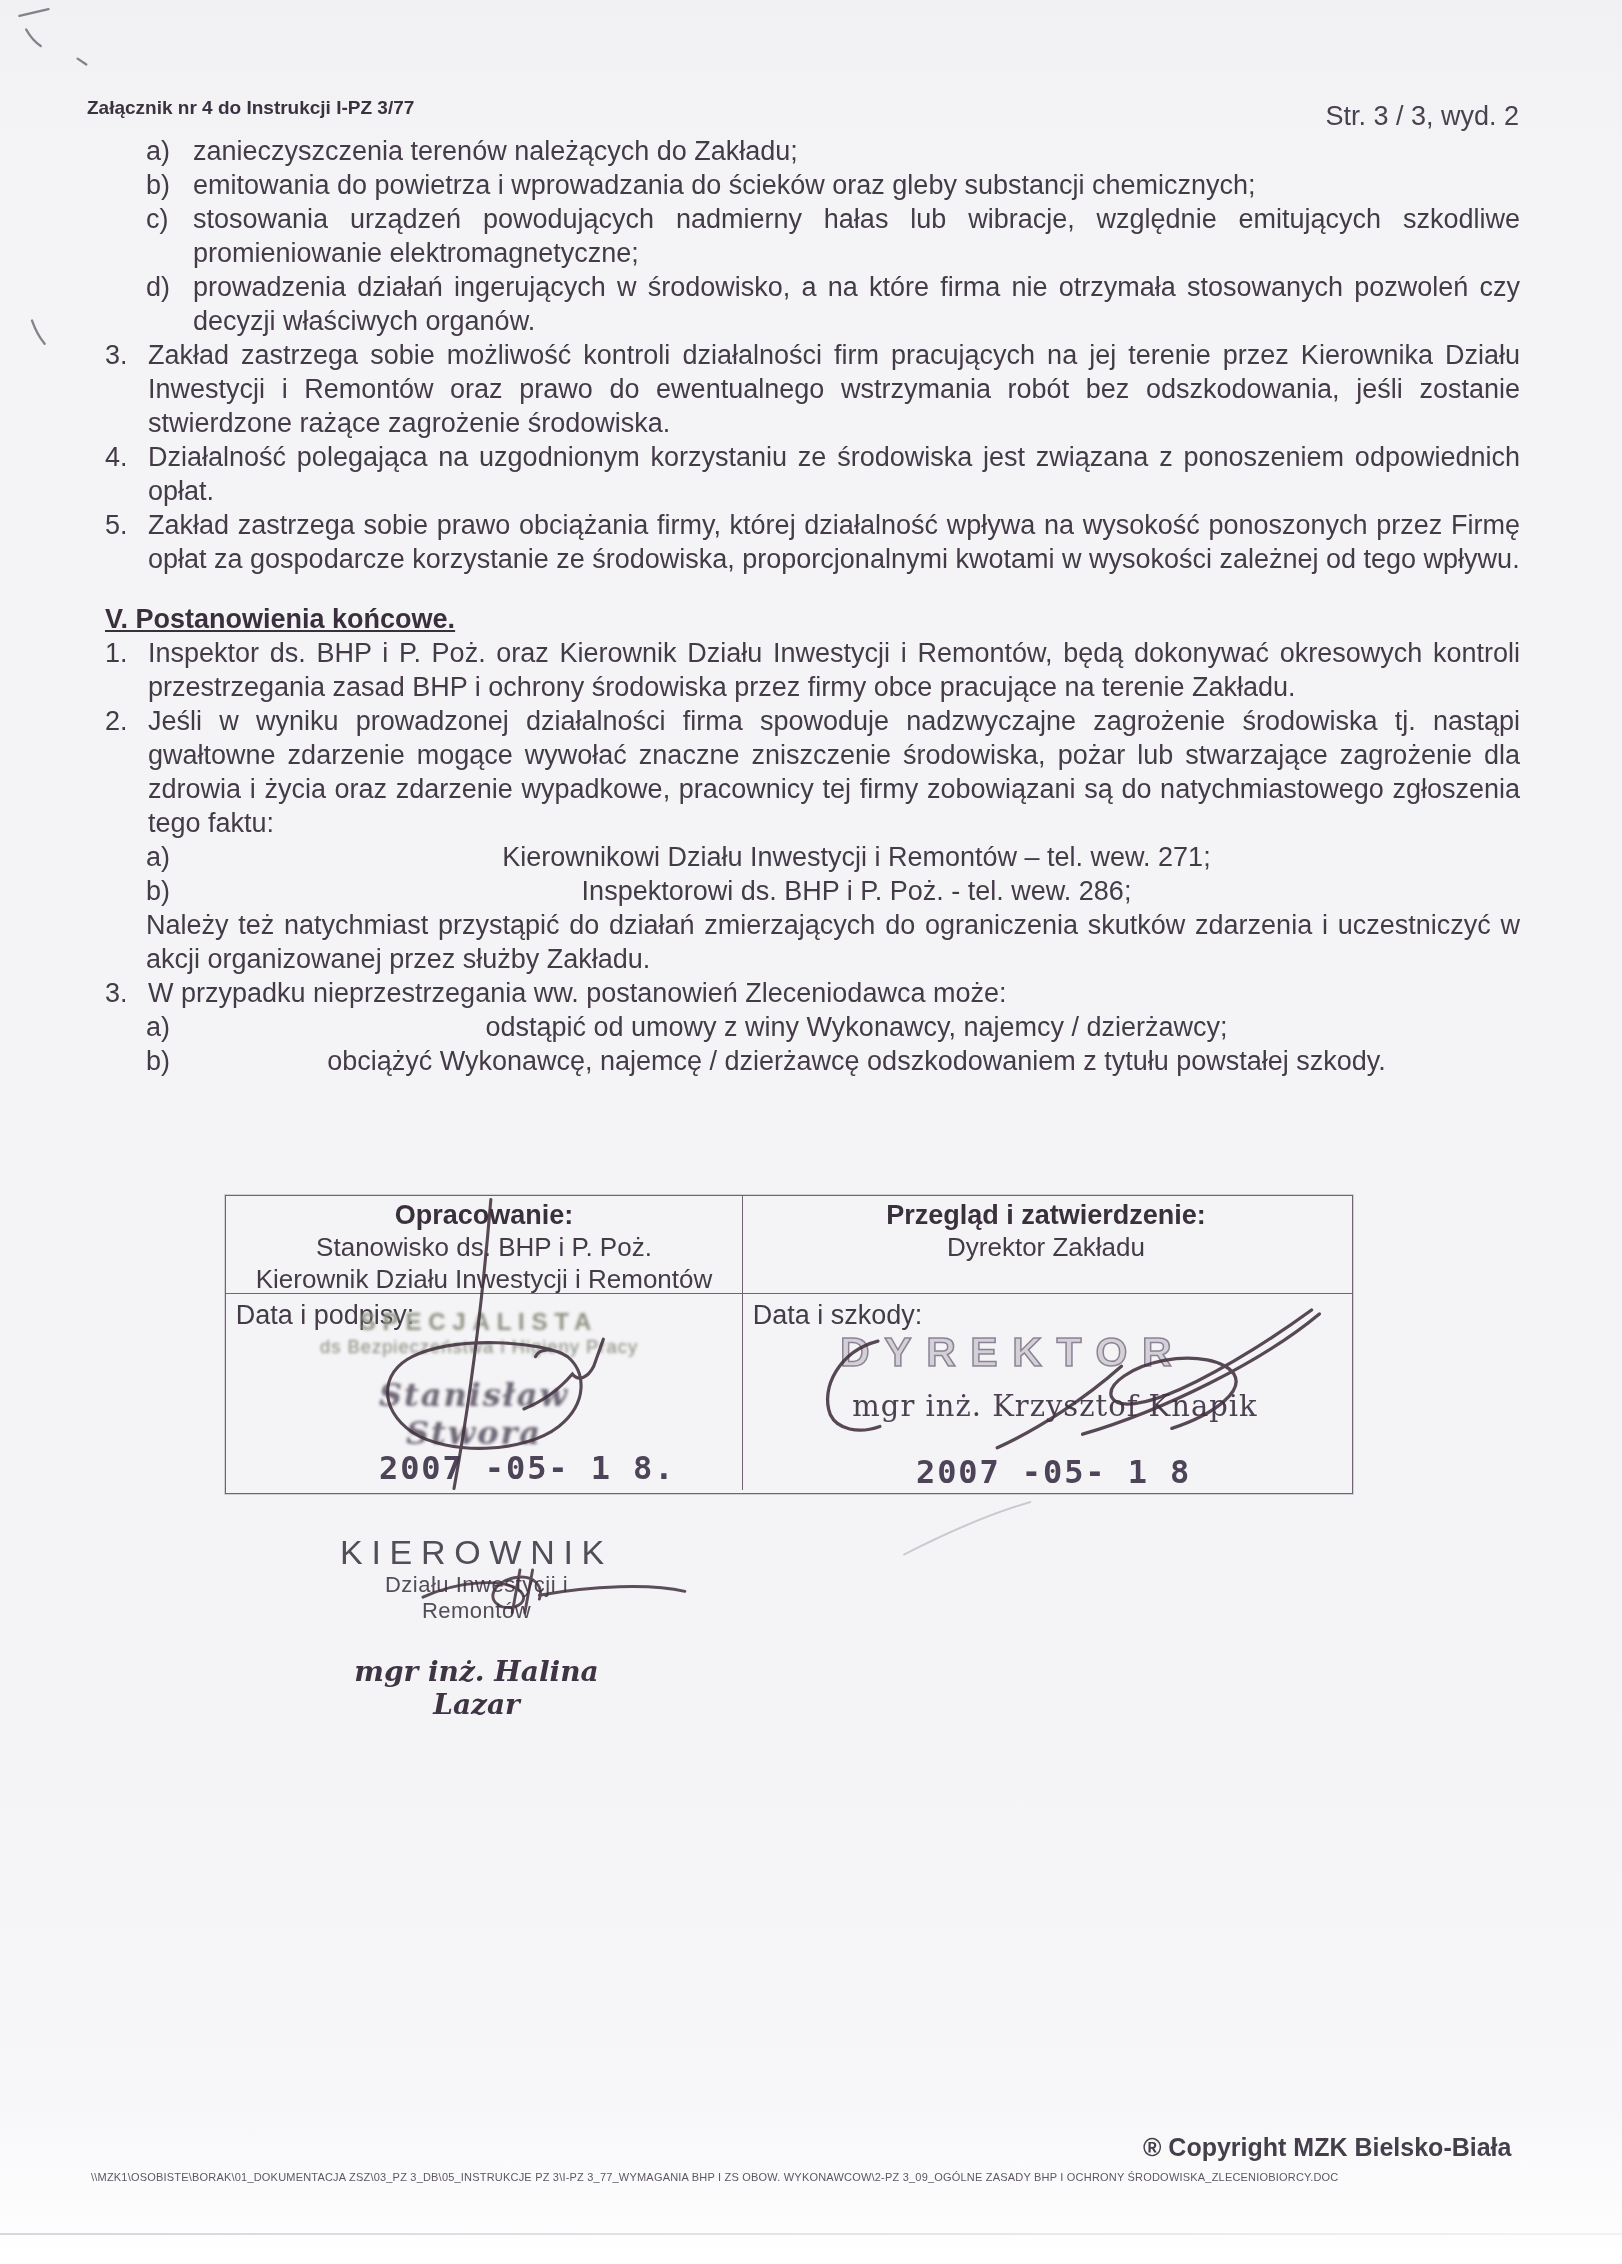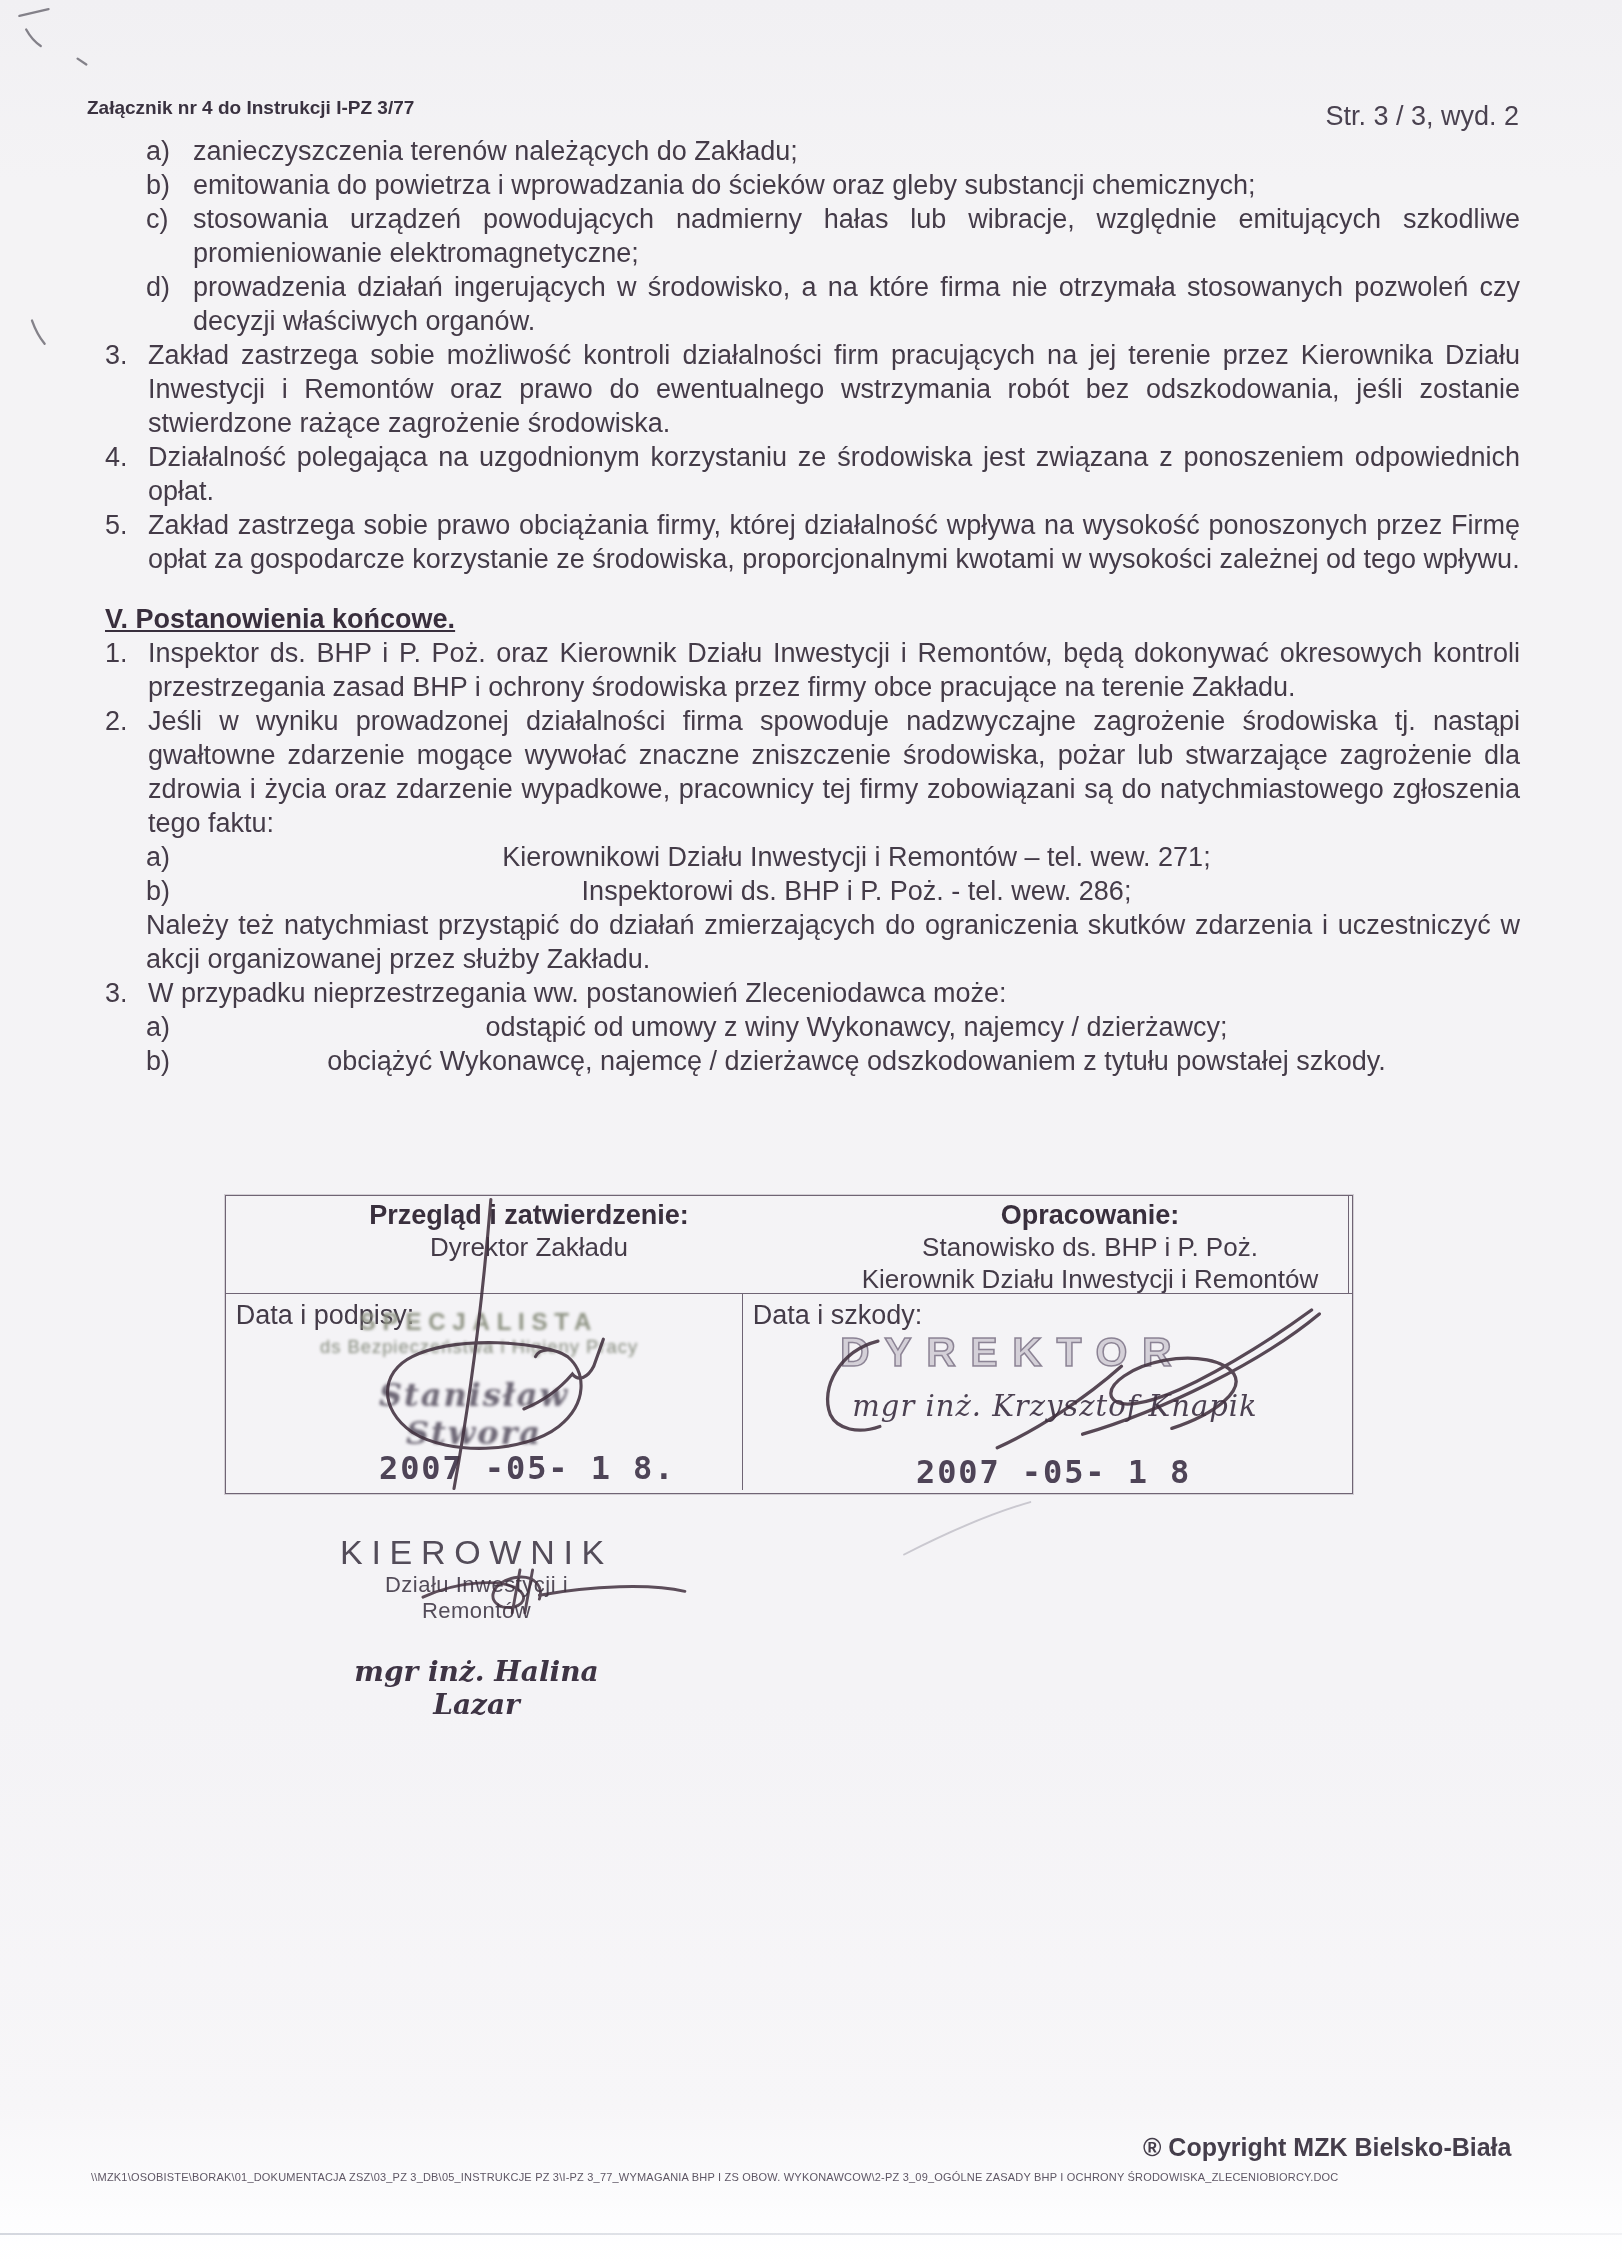--- a/index.html
+++ b/index.html
@@ -41,21 +41,21 @@
                      font-family:"DejaVu Serif", serif; font-style:italic; font-weight:bold;
                      font-size:32px; letter-spacing:1.9px; color:#6e6876; filter:blur(1.5px); }
   .date-stamp { position:absolute; font-family:"DejaVu Sans Mono", monospace; font-weight:bold;
                 font-size:32px; letter-spacing:1.9px; color:#4e4457; }
   .d-left  { left:153px; top:155px; }
   .d-right { left:173px; top:159px; }
   .stamp-dyrektor { position:absolute; left:97px; top:35px; font-size:41px; font-weight:bold;
                     letter-spacing:14.6px; color:rgba(130,120,140,.28);
                     -webkit-text-stroke:1.5px rgba(118,108,128,.8); filter:blur(0.6px); }
   .stamp-name-serif { position:absolute; left:89px; top:95px; width:446px; text-align:center;
-                      font-family:"DejaVu Serif", serif; font-style:italic; font-size:29px;
+                      font-family:"DejaVu Serif", serif; font-size:29px;
                       letter-spacing:1px; color:#4c4152; filter:blur(0.4px); }
   
   .kier { position:absolute; left:328px; top:1533px; width:297px; text-align:center; color:#534c59; }
   .kier .k1 { font-size:34px; letter-spacing:8.7px; filter:blur(0.4px); }
   .kier .k2 { font-size:22px; letter-spacing:0.5px; filter:blur(0.3px); }
   .kier .k3 { margin-top:31px; font-family:"DejaVu Serif", serif; font-style:italic; font-weight:bold;
               font-size:28px; color:#3e3444; }
   
   .f-path { position:absolute; left:91px; top:2171px; font-size:11px; letter-spacing:0.2px; color:#5e5664; }
   .f-copy { position:absolute; left:1143px; top:2133px; font-size:25px; font-weight:bold; color:#453e4b; }
@@ -134,28 +134,28 @@
       <span class="t">odstąpić od umowy z winy Wykonawcy, najemcy / dzierżawcy;</span>
     </div>
     <div class="li sub plain">
       <span class="n">b)</span>
       <span class="t">obciążyć Wykonawcę, najemcę / dzierżawcę odszkodowaniem z tytułu powstałej szkody.</span>
     </div>
   </div>
 
   <div class="tbl">
     <div class="trow thead">
-      <div class="tcell tright">
-        <div class="cell-title">Przegląd i zatwierdzenie:</div>
-        <div>Dyrektor Zakładu</div>
-      </div>
       <div class="tcell tleft">
         <div class="cell-title">Opracowanie:</div>
         <div>Stanowisko ds. BHP i P. Poż.</div>
         <div>Kierownik Działu Inwestycji i Remontów</div>
+      </div>
+      <div class="tcell tright">
+        <div class="cell-title">Przegląd i zatwierdzenie:</div>
+        <div>Dyrektor Zakładu</div>
       </div>
     </div>
     <div class="trow tsig">
       <div class="tcell tleft">
         <div class="date-label">Data i podpisy:</div>
         <div class="stamp-blur">
           <div class="s1">SPECJALISTA</div>
           <div class="s2">ds Bezpieczeństwa i Higieny Pracy</div>
         </div>
         <div class="stamp-name-blur">Stanisław Stwora</div>

